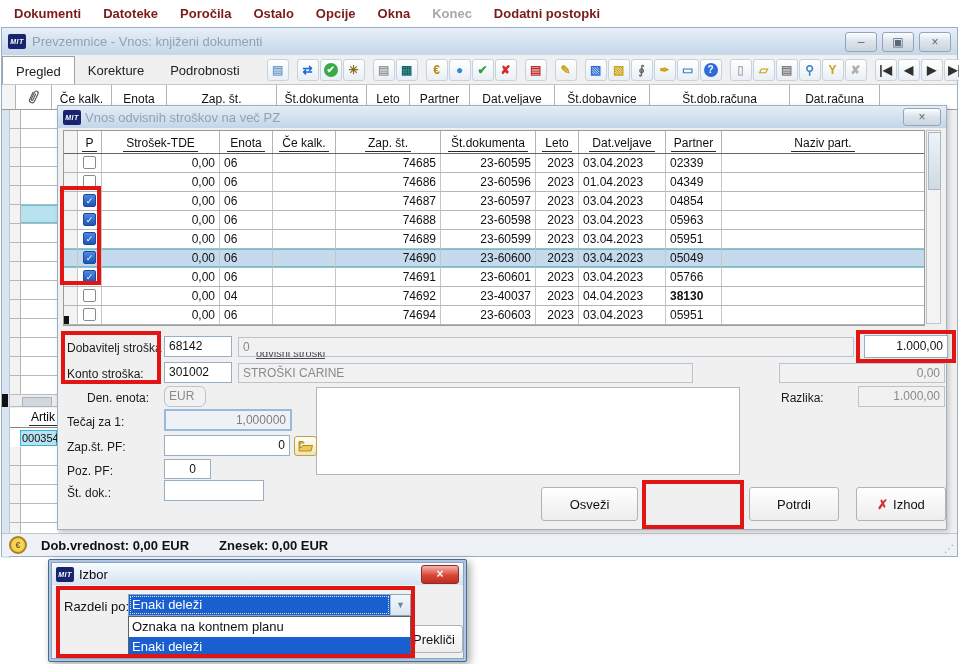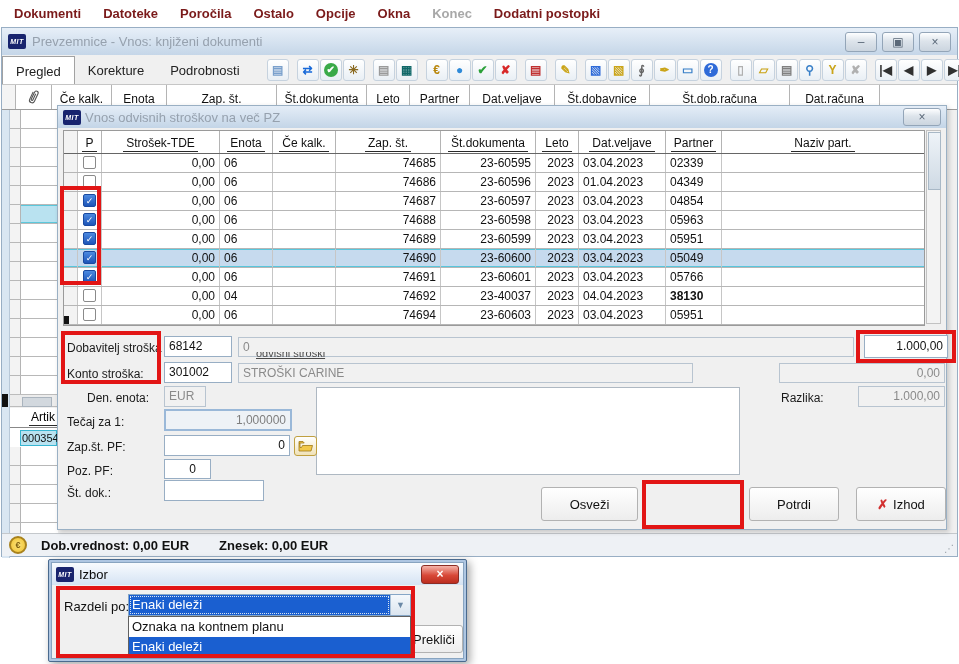--- a/index.html
+++ b/index.html
@@ -544,21 +544,21 @@
     <span class="fragment">
         <i>odvisni stroški</i>
       </span>
 
     <span class="flabel" style="left:9px;top:261px;">Konto stroška:</span>
     <div class="field" style="left:106px;top:256px;width:68px;height:21px;">301002</div>
     <div class="field disabled" style="left:180px;top:257px;width:455px;height:20px;">STROŠKI CARINE</div>
     <div class="field disabled num" style="left:721px;top:257px;width:166px;height:20px;">0,00</div>
 
     <span class="flabel" style="left:9px;top:285px;margin-left:20px;">Den. enota:</span>
-    <div class="field disabled" style="left:106px;top:280px;width:42px;height:21px;">EUR</div>
+    <div class="field disabled" style="left:106px;top:280px;width:42px;height:21px;border-radius:6px;">EUR</div>
 
     <div id="memo"></div>
 
     <span class="flabel" style="left:723px;top:285px;">Razlika:</span>
     <div class="field disabled num" style="left:800px;top:280px;width:87px;height:21px;">1.000,00</div>
 
     <span class="flabel" style="left:9px;top:309px;">Tečaj za 1:</span>
     <div class="field blue-border num" style="left:106px;top:303px;width:128px;height:22px;line-height:18px;">1,000000</div>
 
     <span class="flabel" style="left:9px;top:334px;">Zap.št. PF:</span>

